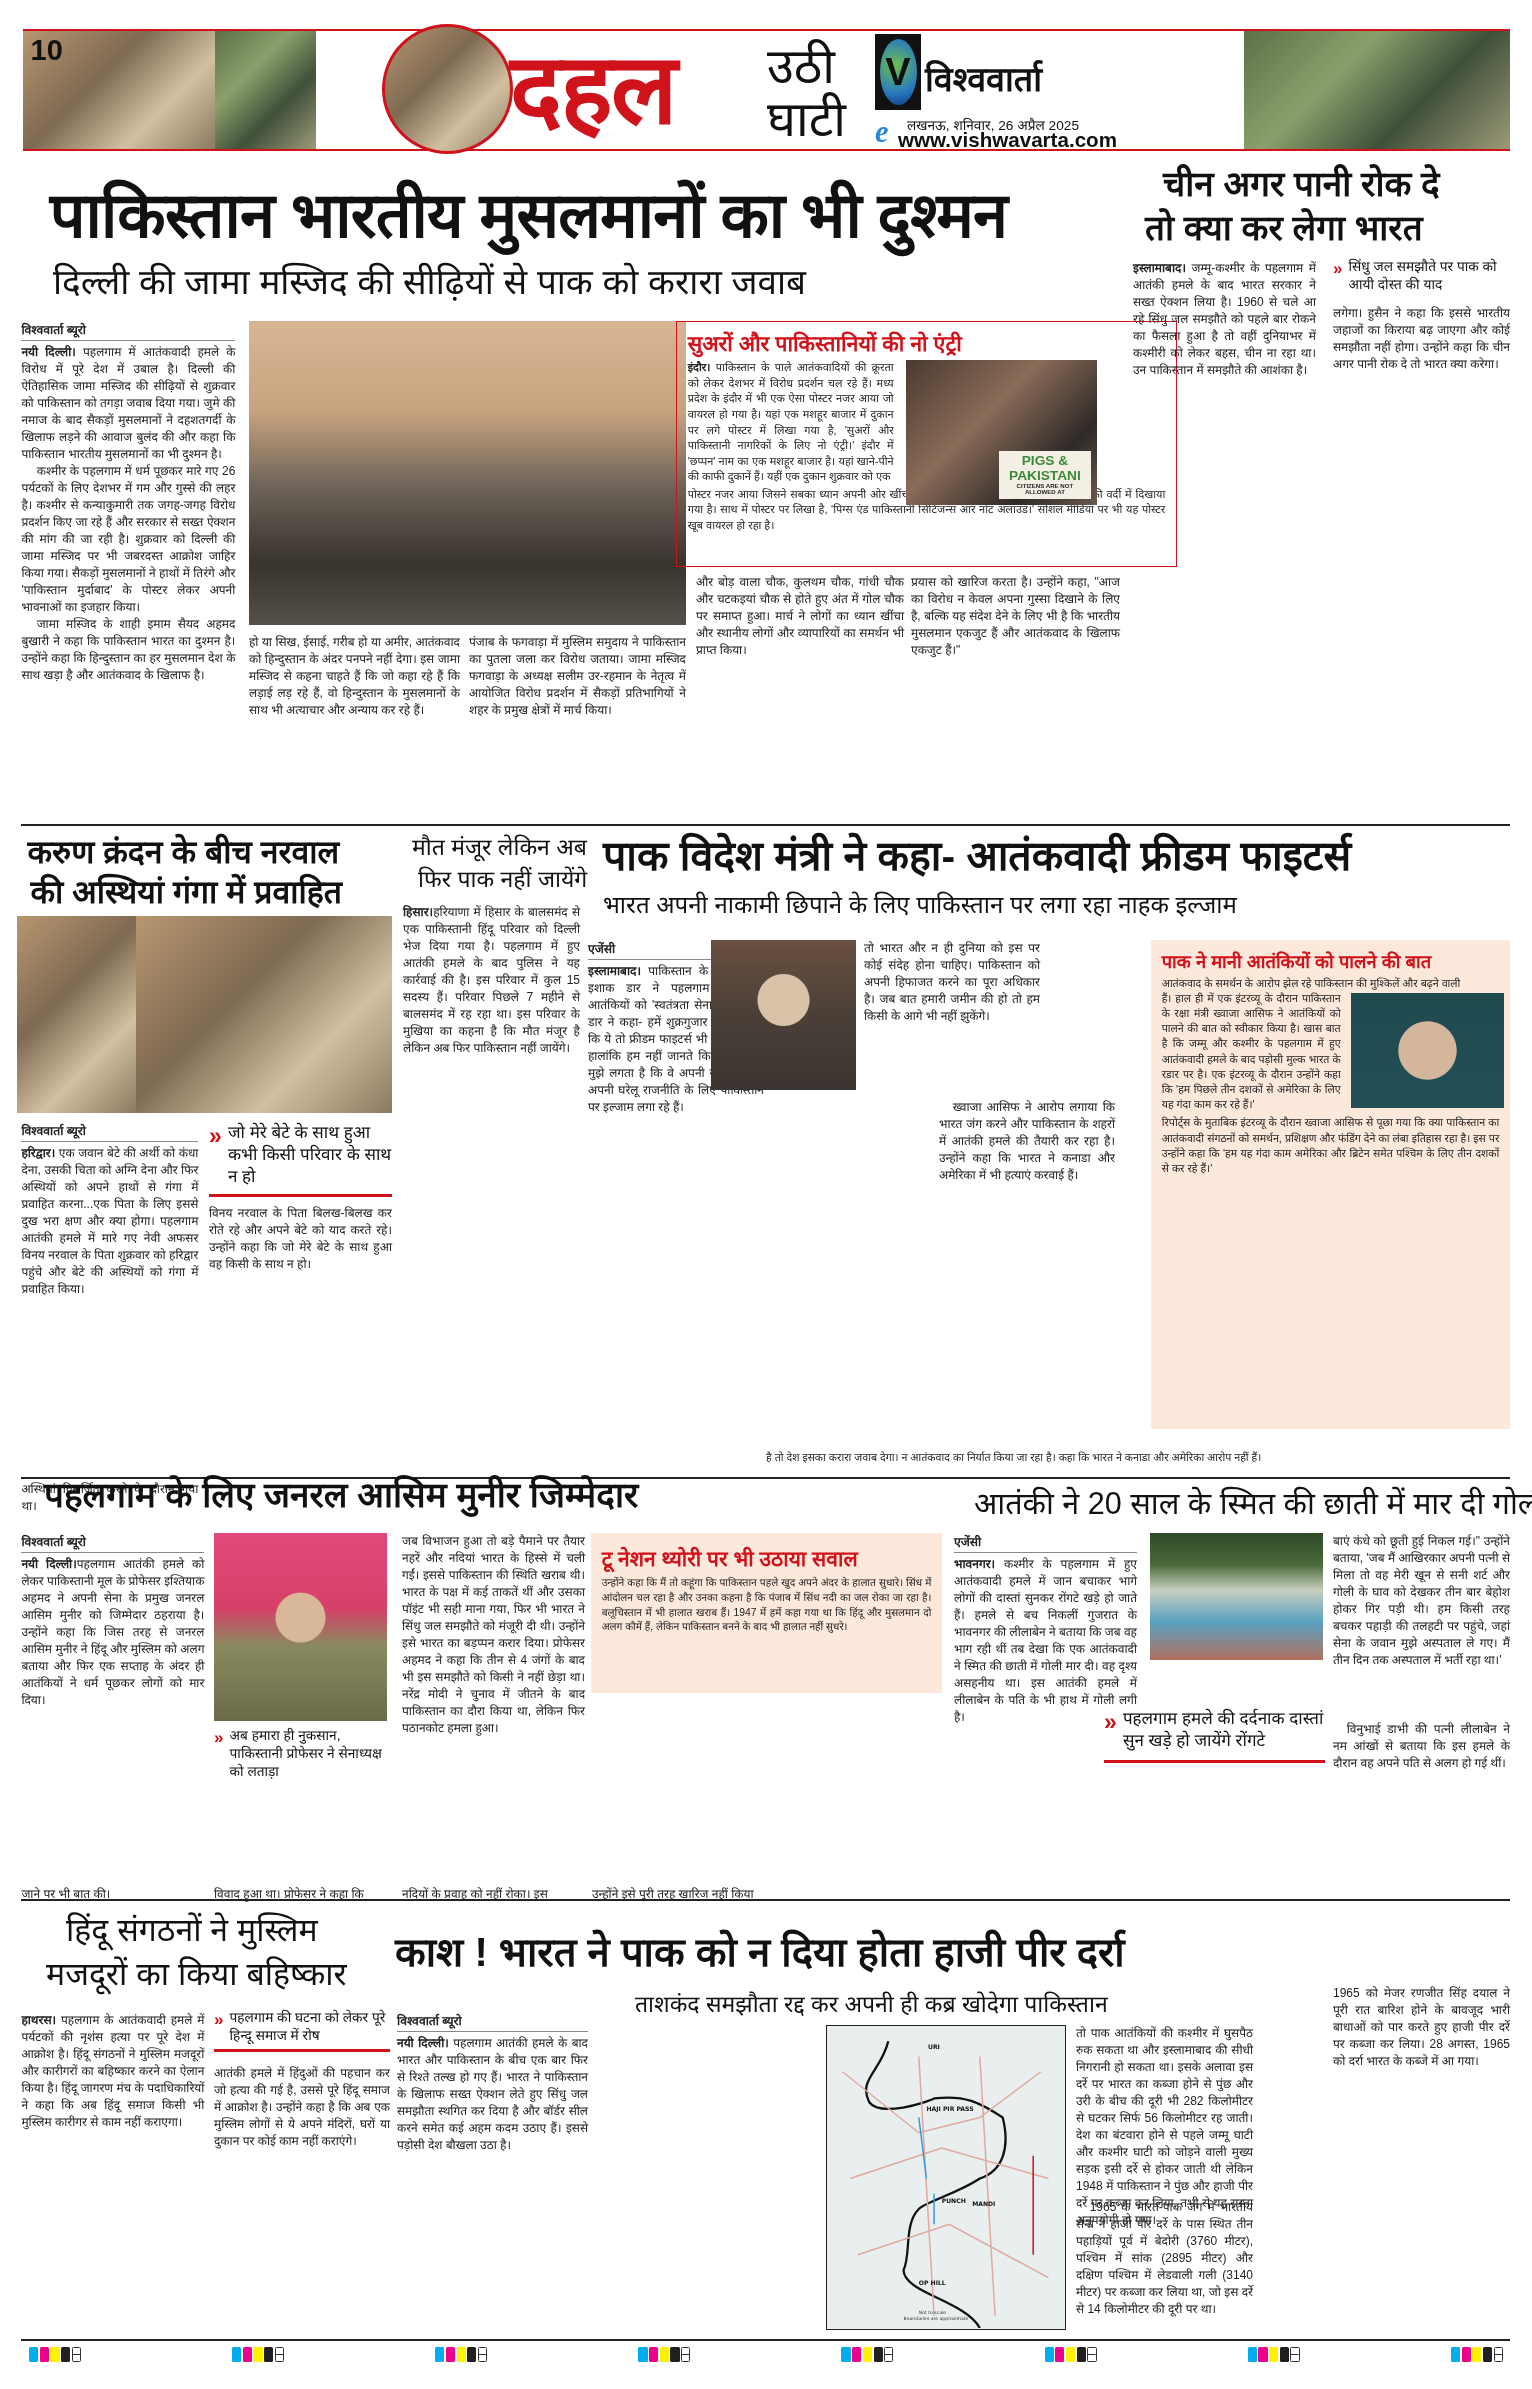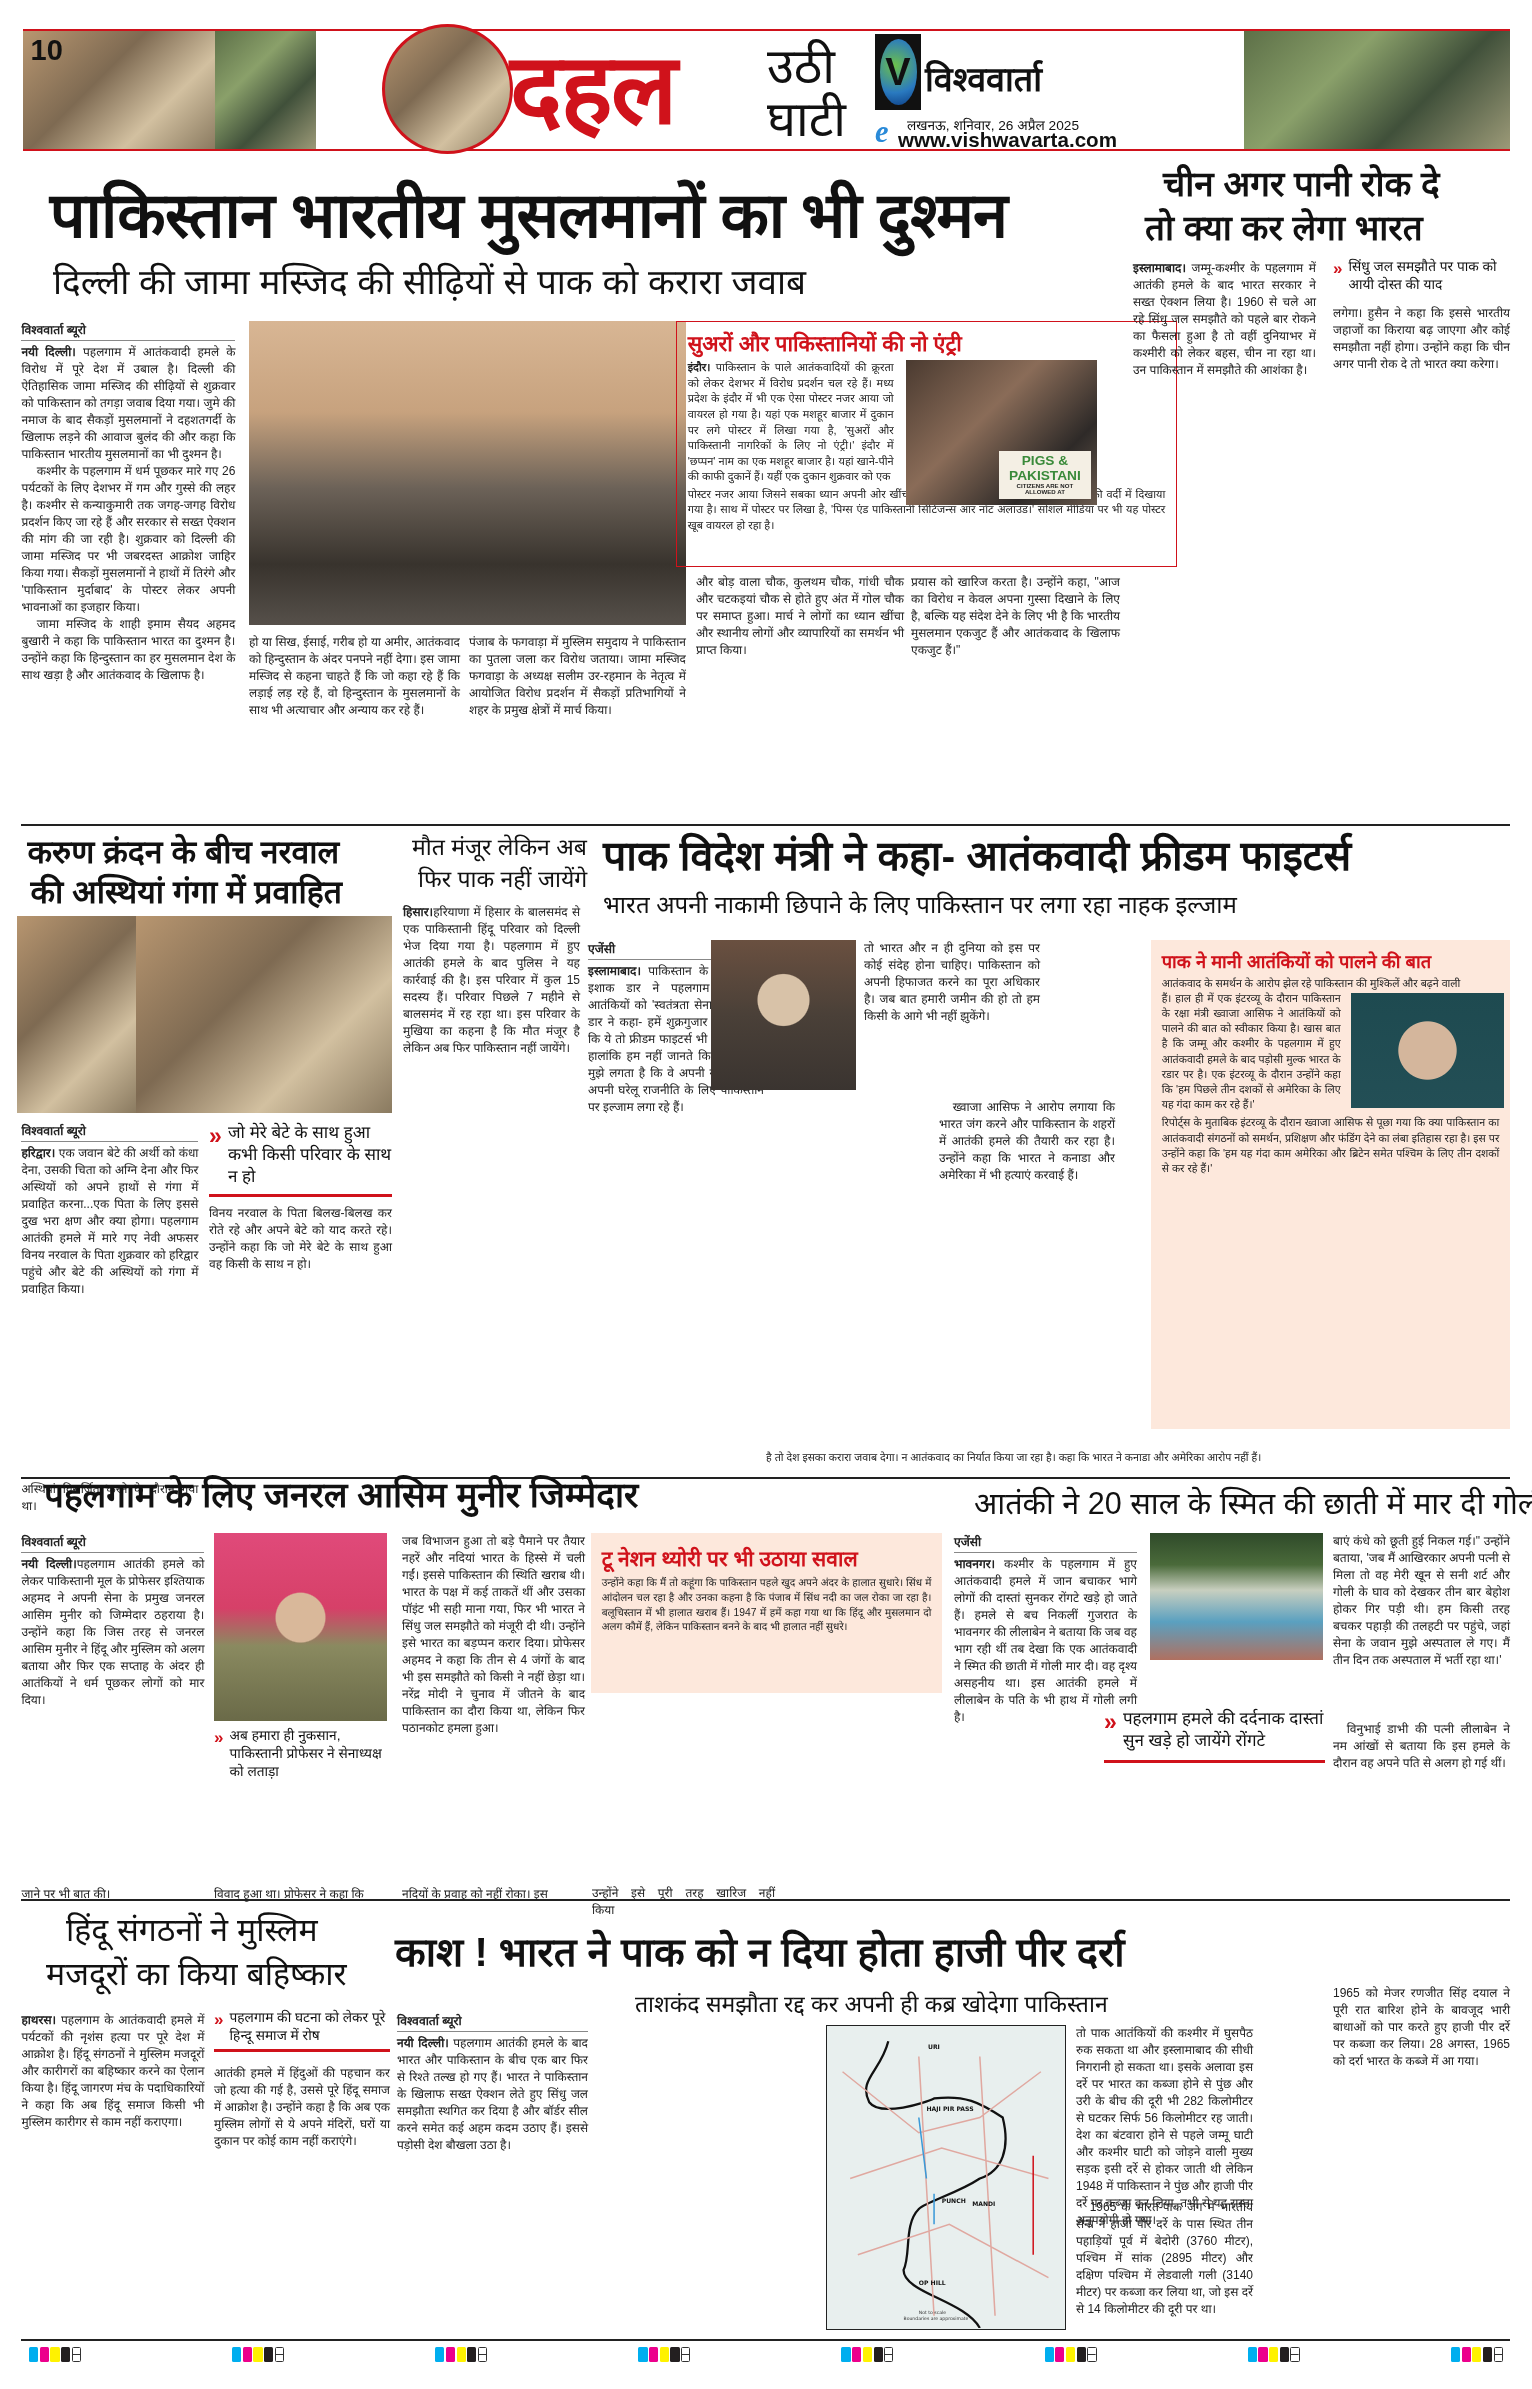--- a/index.html
+++ b/index.html
@@ -163,21 +163,21 @@
 </div>
 <div class="abs photo army" style="left:214px;top:1533px;width:173px;height:188px;"></div>
 <div class="abs pull" style="left:214px;top:1727px;width:180px;font-size:13.7px;display:flex;">
   <span class="chev" style="font-size:17px;">»</span>
     <span>अब हमारा ही नुकसान, पाकिस्तानी प्रोफेसर ने सेनाध्यक्ष को लताड़ा</span>
 </div>
 <div class="abs body" style="left:402px;top:1533px;width:183px;">जब विभाजन हुआ तो बड़े पैमाने पर तैयार नहरें और नदियां भारत के हिस्से में चली गईं। इससे पाकिस्तान की स्थिति खराब थी। भारत के पक्ष में कई ताकतें थीं और उसका पॉइंट भी सही माना गया, फिर भी भारत ने सिंधु जल समझौते को मंजूरी दी थी। उन्होंने इसे भारत का बड़प्पन करार दिया। प्रोफेसर अहमद ने कहा कि तीन से 4 जंगों के बाद भी इस समझौते को किसी ने नहीं छेड़ा था। नरेंद्र मोदी ने चुनाव में जीतने के बाद पाकिस्तान का दौरा किया था, लेकिन फिर पठानकोट हमला हुआ।</div>
 <div class="abs body" style="left:21.4px;top:1886px;width:183px;">जाने पर भी बात की।</div>
 <div class="abs body" style="left:214px;top:1886px;width:183px;">विवाद हुआ था। प्रोफेसर ने कहा कि</div>
 <div class="abs body" style="left:402px;top:1886px;width:183px;">नदियों के प्रवाह को नहीं रोका। इस</div>
-<div class="abs body" style="left:592px;top:1886px;width:183px;font-family:Liberation Mono, monospace;">उन्होंने इसे पूरी तरह खारिज नहीं किया</div>
+<div class="abs body" style="left:592px;top:1886px;width:183px;">उन्होंने इसे पूरी तरह खारिज नहीं किया</div>
 
 <div class="abs box-pink" style="left:591px;top:1533px;width:351px;height:160px;padding:10.7px;">
   <div class="box-title" style="font-size:21px;">टू नेशन थ्योरी पर भी उठाया सवाल</div>
   <div class="body" style="font-size:10.3px;margin-top:4.6px;">उन्होंने कहा कि मैं तो कहूंगा कि पाकिस्तान पहले खुद अपने अंदर के हालात सुधारे। सिंध में आंदोलन चल रहा है और उनका कहना है कि पंजाब में सिंध नदी का जल रोका जा रहा है। बलूचिस्तान में भी हालात खराब हैं। 1947 में हमें कहा गया था कि हिंदू और मुसलमान दो अलग कौमें हैं, लेकिन पाकिस्तान बनने के बाद भी हालात नहीं सुधरे।</div>
 </div>
 
 <div class="abs h2" style="left:974px;top:1487px;font-size:30.5px;">आतंकी ने 20 साल के स्मित की छाती में मार दी गोली</div>
 <div class="abs" style="left:954px;top:1533px;width:183px;">
   <div class="byline">एजेंसी</div>
   <div class="body"><span class="place">भावनगर।</span> <span>कश्मीर के पहलगाम में हुए आतंकवादी हमले में जान बचाकर भागे लोगों की दास्तां सुनकर रोंगटे खड़े हो जाते हैं। हमले से बच निकलीं गुजरात के भावनगर की लीलाबेन ने बताया कि जब वह भाग रही थीं तब देखा कि एक आतंकवादी ने स्मित की छाती में गोली मार दी। वह दृश्य असहनीय था। इस आतंकी हमले में लीलाबेन के पति के भी हाथ में गोली लगी है।</span></div>

